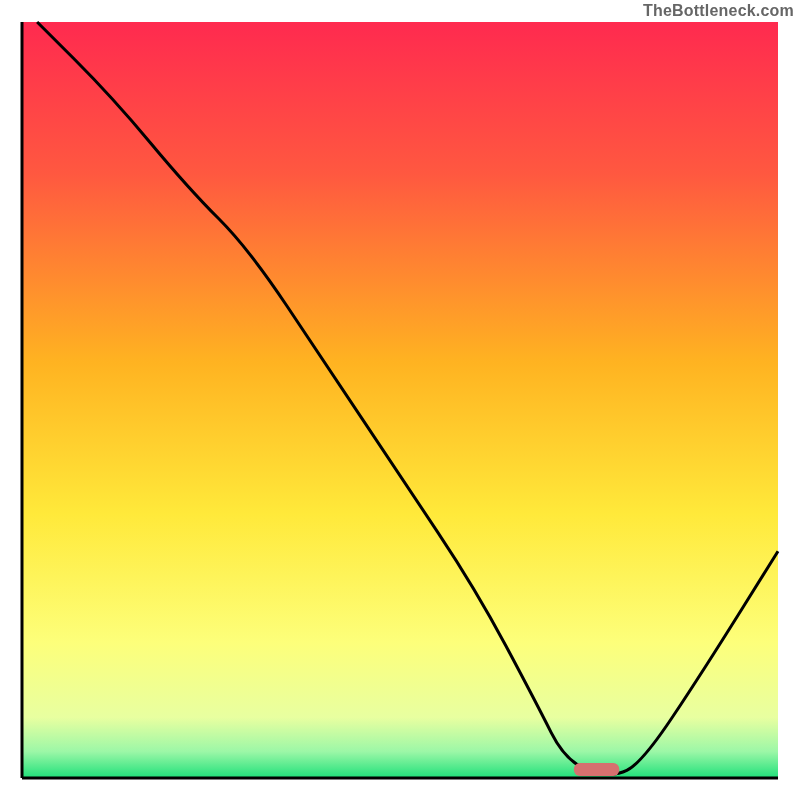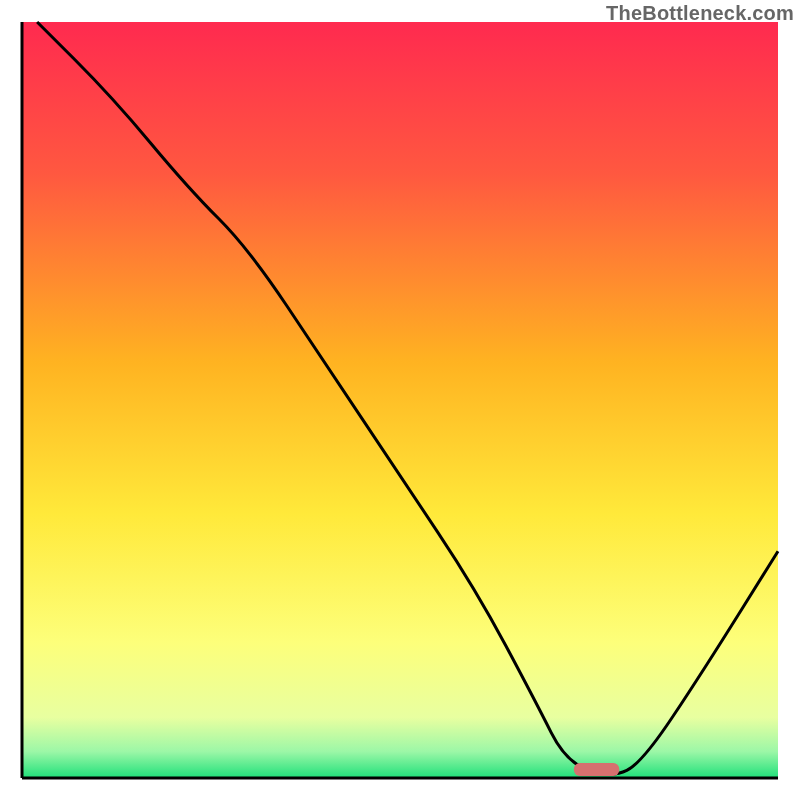--- a/index.html
+++ b/index.html
@@ -15,21 +15,21 @@
     width: 800px;
     height: 800px;
   }
   svg {
     display: block;
   }
   .attribution {
     position: absolute;
     top: 2px;
     right: 6px;
-    font-size: 20px;
+    font-size: 16px;
     font-weight: 600;
     color: #666666;
     letter-spacing: 0.2px;
   }
 </style>
 </head>
 <body>
 
 <div class="stage">
   <svg width="800" height="800" viewBox="0 0 800 800">

